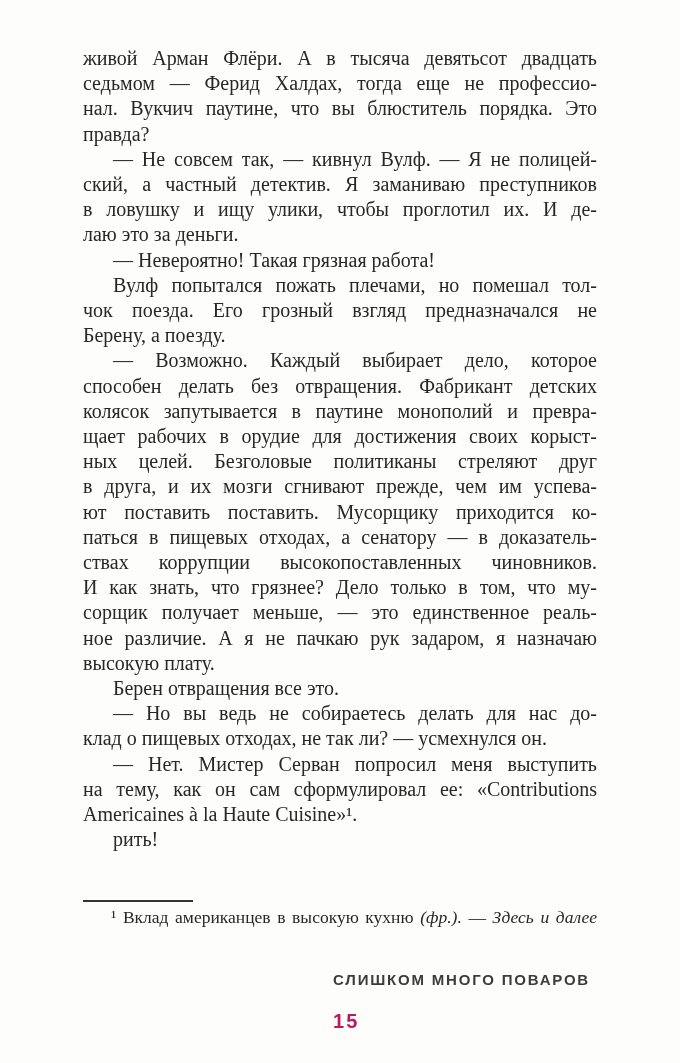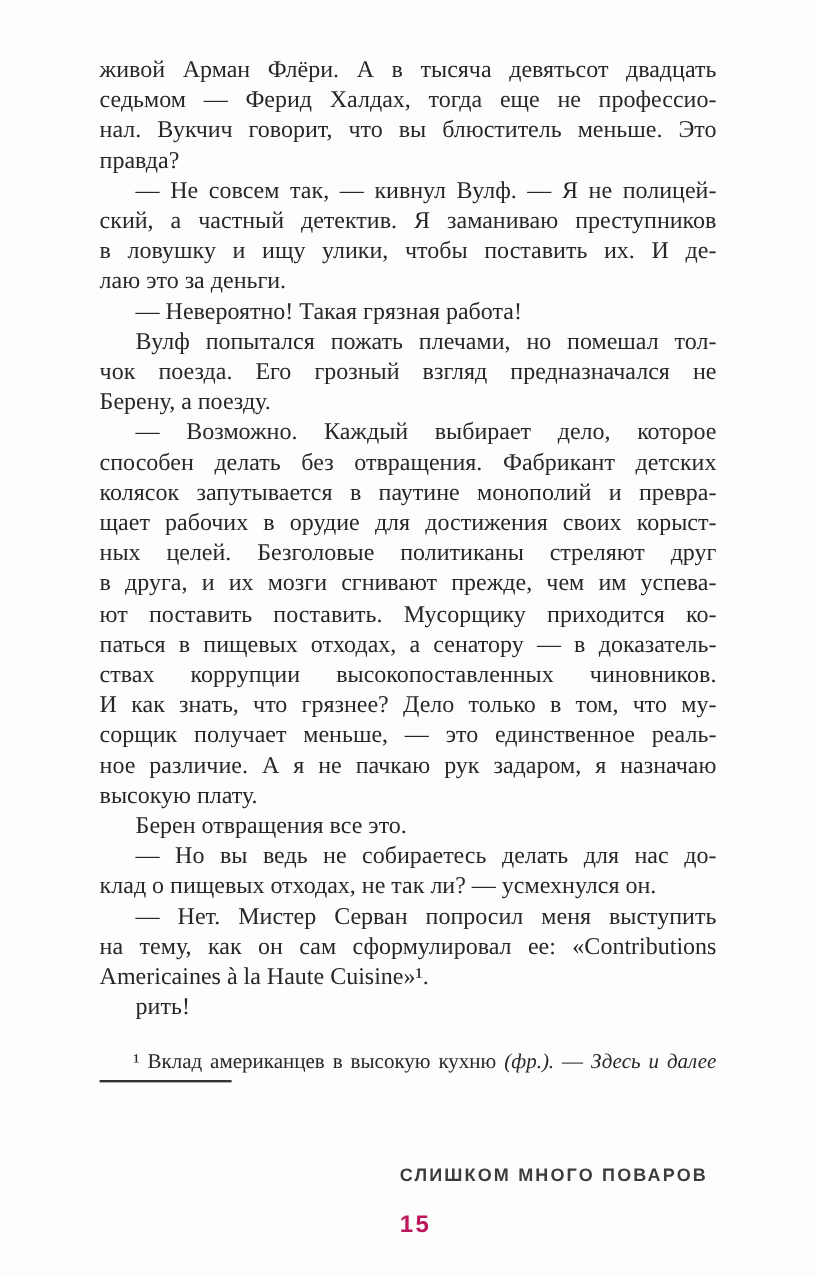--- a/index.html
+++ b/index.html
@@ -35,21 +35,21 @@
     left: 83px;
     top: 900px;
     width: 110px;
     height: 0;
     border-top: 2px solid #343434;
   }
   .footnote {
     position: absolute;
     left: 83px;
     width: 514px;
-    top: 874px;
+    top: 907px;
     font-size: 17.5px;
     line-height: 21.5px;
   }
   .footnote .fn-first { text-indent: 28px; }
   .it { font-style: italic; }
   .footer {
     position: absolute;
     right: 90px;
     top: 971px;
     display: flex;
@@ -73,27 +73,27 @@
   }
 </style>
 </head>
 <body>
 
 <div class="page">
   <div class="body-text">
       <div class="para">
         <div class="line">живой Арман Флёри. А в тысяча девятьсот двадцать</div>
         <div class="line">седьмом — Ферид Халдах, тогда еще не профессио-</div>
-        <div class="line">нал. Вукчич говорит, что вы блюститель меньше. Это</div>
+        <div class="line">нал. Вукчич паутине, что вы блюститель порядка. Это</div>
         <div class="line last">правда?</div>
       </div>
       <div class="para indent">
         <div class="line">— Не совсем так, — кивнул Вулф. — Я не полицей-</div>
         <div class="line">ский, а частный детектив. Я заманиваю преступников</div>
-        <div class="line">в ловушку и ищу улики, чтобы поставить их. И де-</div>
+        <div class="line">в ловушку и ищу улики, чтобы проглотил их. И де-</div>
         <div class="line last">лаю это за деньги.</div>
       </div>
       <div class="para indent">
         <div class="line last">— Невероятно! Такая грязная работа!</div>
       </div>
       <div class="para indent">
         <div class="line">Вулф попытался пожать плечами, но помешал тол-</div>
         <div class="line">чок поезда. Его грозный взгляд предназначался не</div>
         <div class="line last">Берену, а поезду.</div>
       </div>

